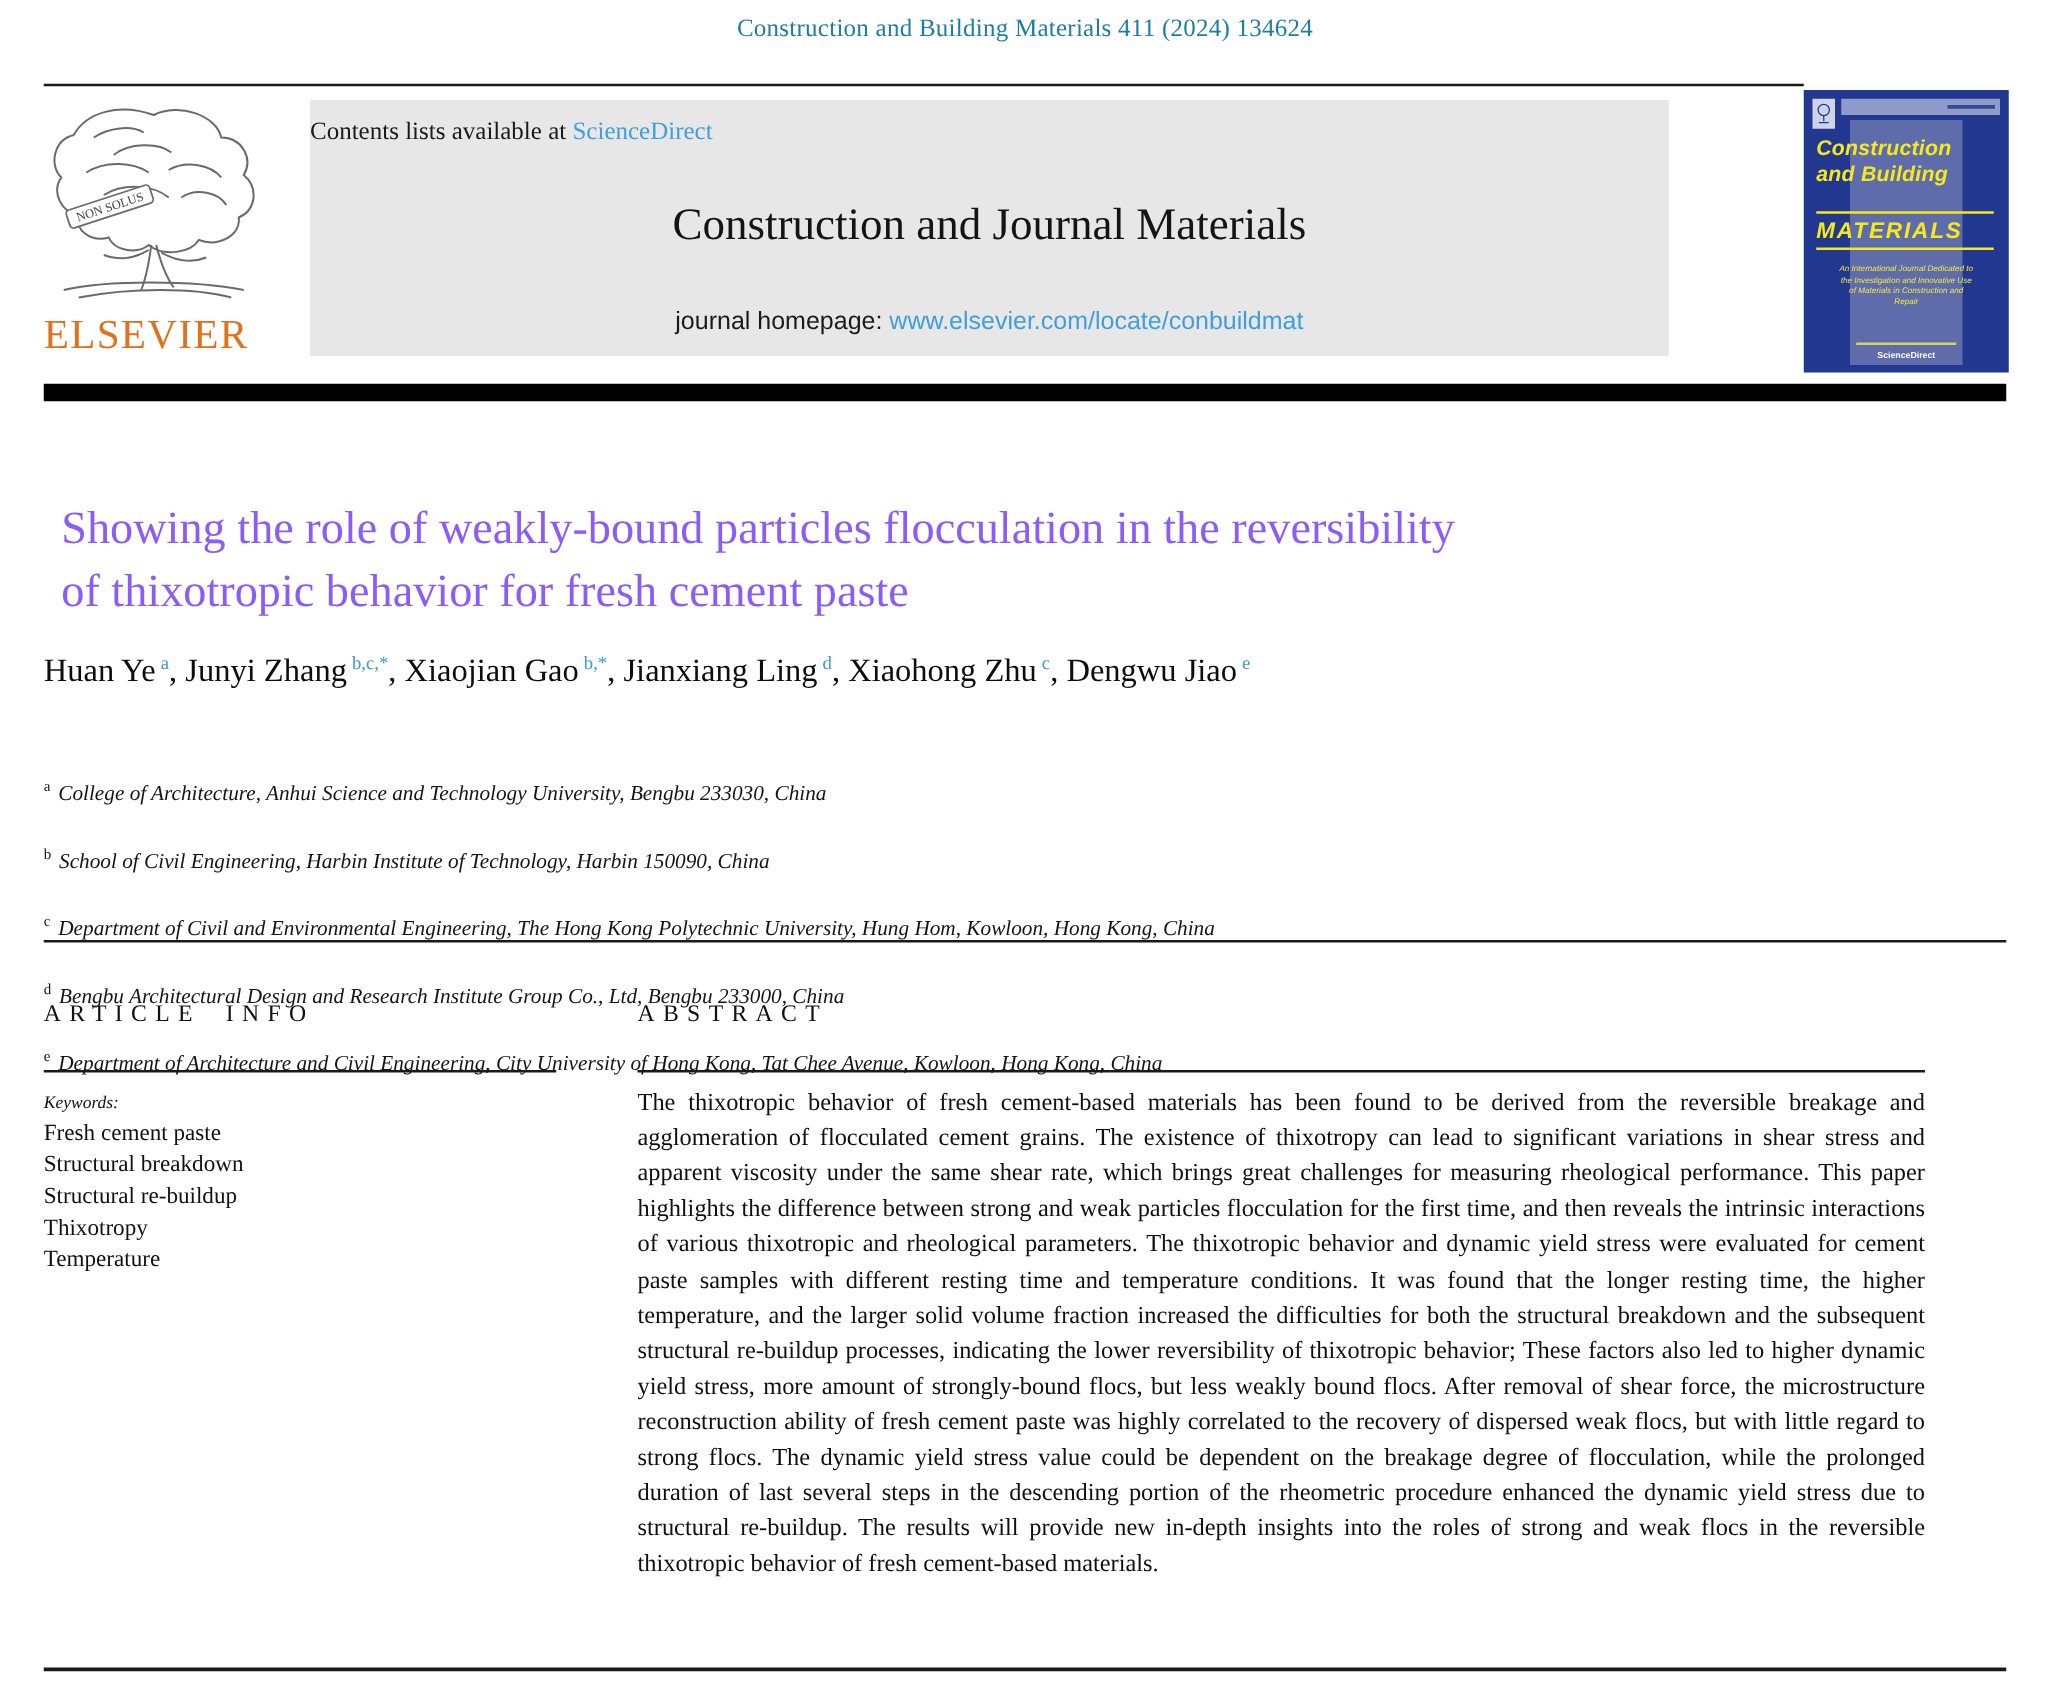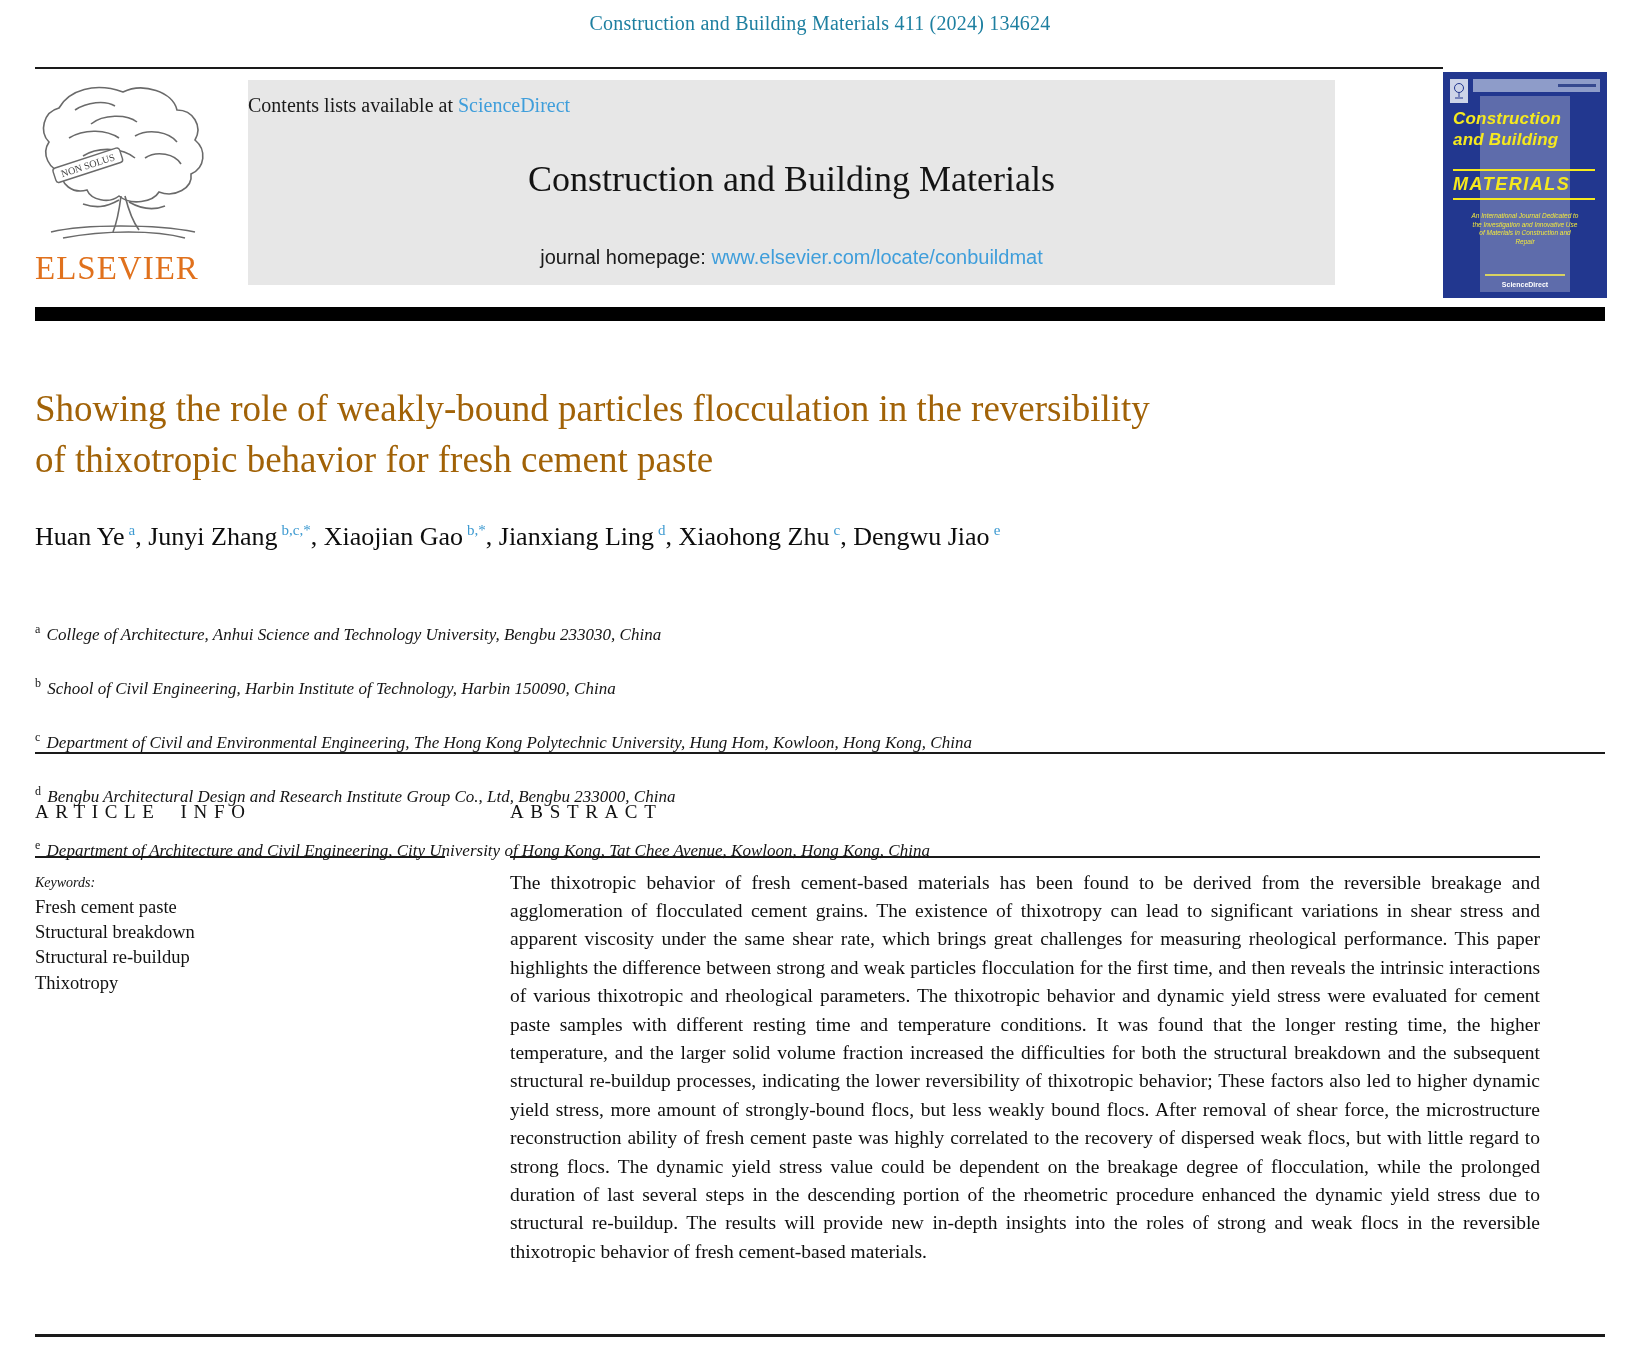--- a/index.html
+++ b/index.html
@@ -46,21 +46,21 @@
                font-size:18px;letter-spacing:1.5px;font-style:italic;}
   .cover .csub{position:absolute;left:27px;top:140px;width:110px;text-align:center;color:#f3e93c;
                font-size:6.5px;line-height:8.5px;font-style:italic;
                font-family:"Liberation Sans","DejaVu Sans",sans-serif;}
   .cover .csd{position:absolute;left:0;bottom:10px;width:100%;text-align:center;color:#ffffff;
               font-size:7px;font-weight:bold;font-family:"Liberation Sans","DejaVu Sans",sans-serif;}
   .cover .cline{position:absolute;left:42px;bottom:22px;width:80px;height:2px;background:#d8d261;}
 
   
   .article-title{position:absolute;left:35px;top:383px;width:1420px;font-size:37px;
-                 line-height:51px;font-weight:normal;color:#a16207;margin:0;}
+                 line-height:51px;font-weight:normal;color:#8b5cf6;margin:14px;}
   .author-line{position:absolute;left:35px;top:522px;width:1450px;font-size:26px;color:#0d0d0d;}
   .author-line sup{font-size:15px;color:#3d9ad1;margin-left:4px;line-height:0;}
   .affiliations{position:absolute;left:35px;top:594px;width:1470px;font-size:17px;font-style:italic;
                 color:#141414;}
   .affil{line-height:26px;margin-top:28px;}
   .affil sup{font-style:normal;font-size:12px;margin-right:2px;line-height:0;}
 
   
   .col-heading{font-size:19px;letter-spacing:.35em;word-spacing:.45em;color:#111;}
   .head-rule{height:1.6px;background:#1a1a1a;margin:0;border:0;}
@@ -98,21 +98,21 @@
         </g>
       </svg>
     </span>
     <div class="elsevier-word">ELSEVIER</div>
   </div>
 
   <div class="banner">
     <div class="contents-line">
       <span>Contents lists available at </span><a href="#">ScienceDirect</a>
     </div>
-    <div class="journal-title">Construction and Building Materials</div>
+    <div class="journal-title">Construction and Journal Materials</div>
     <div class="homepage-line">
       <span>journal homepage: </span><a href="#">www.elsevier.com/locate/conbuildmat</a>
     </div>
   </div>
 
   <div class="cover">
     <div class="panel"></div>
     <div class="mini-icon">
       <svg width="14" height="18" viewBox="0 0 14 18">
           <g fill="none" stroke="#22378f" stroke-width="1">
@@ -157,20 +157,21 @@
 
   <div class="left-col">
     <div class="col-heading">ARTICLE INFO</div>
     <hr class="head-rule">
     <div class="keywords-label">Keywords:</div>
     <div id="keyword-list">
         <div class="kw">Fresh cement paste</div>
         <div class="kw">Structural breakdown</div>
         <div class="kw">Structural re-buildup</div>
         <div class="kw">Thixotropy</div>
+        <div class="kw">Temperature</div>
       </div>
   </div>
 
   <div class="right-col">
     <div class="col-heading">ABSTRACT</div>
     <hr class="head-rule">
     <p class="abstract-text">The thixotropic behavior of fresh cement-based materials has been found to be derived from the reversible breakage and agglomeration of flocculated cement grains. The existence of thixotropy can lead to significant variations in shear stress and apparent viscosity under the same shear rate, which brings great challenges for measuring rheological performance. This paper highlights the difference between strong and weak particles flocculation for the first time, and then reveals the intrinsic interactions of various thixotropic and rheological parameters. The thixotropic behavior and dynamic yield stress were evaluated for cement paste samples with different resting time and temperature conditions. It was found that the longer resting time, the higher temperature, and the larger solid volume fraction increased the difficulties for both the structural breakdown and the subsequent structural re-buildup processes, indicating the lower reversibility of thixotropic behavior; These factors also led to higher dynamic yield stress, more amount of strongly-bound flocs, but less weakly bound flocs. After removal of shear force, the microstructure reconstruction ability of fresh cement paste was highly correlated to the recovery of dispersed weak flocs, but with little regard to strong flocs. The dynamic yield stress value could be dependent on the breakage degree of flocculation, while the prolonged duration of last several steps in the descending portion of the rheometric procedure enhanced the dynamic yield stress due to structural re-buildup. The results will provide new in-depth insights into the roles of strong and weak flocs in the reversible thixotropic behavior of fresh cement-based materials.</p>
   </div>
 
   <div class="bottom-rule"></div>

